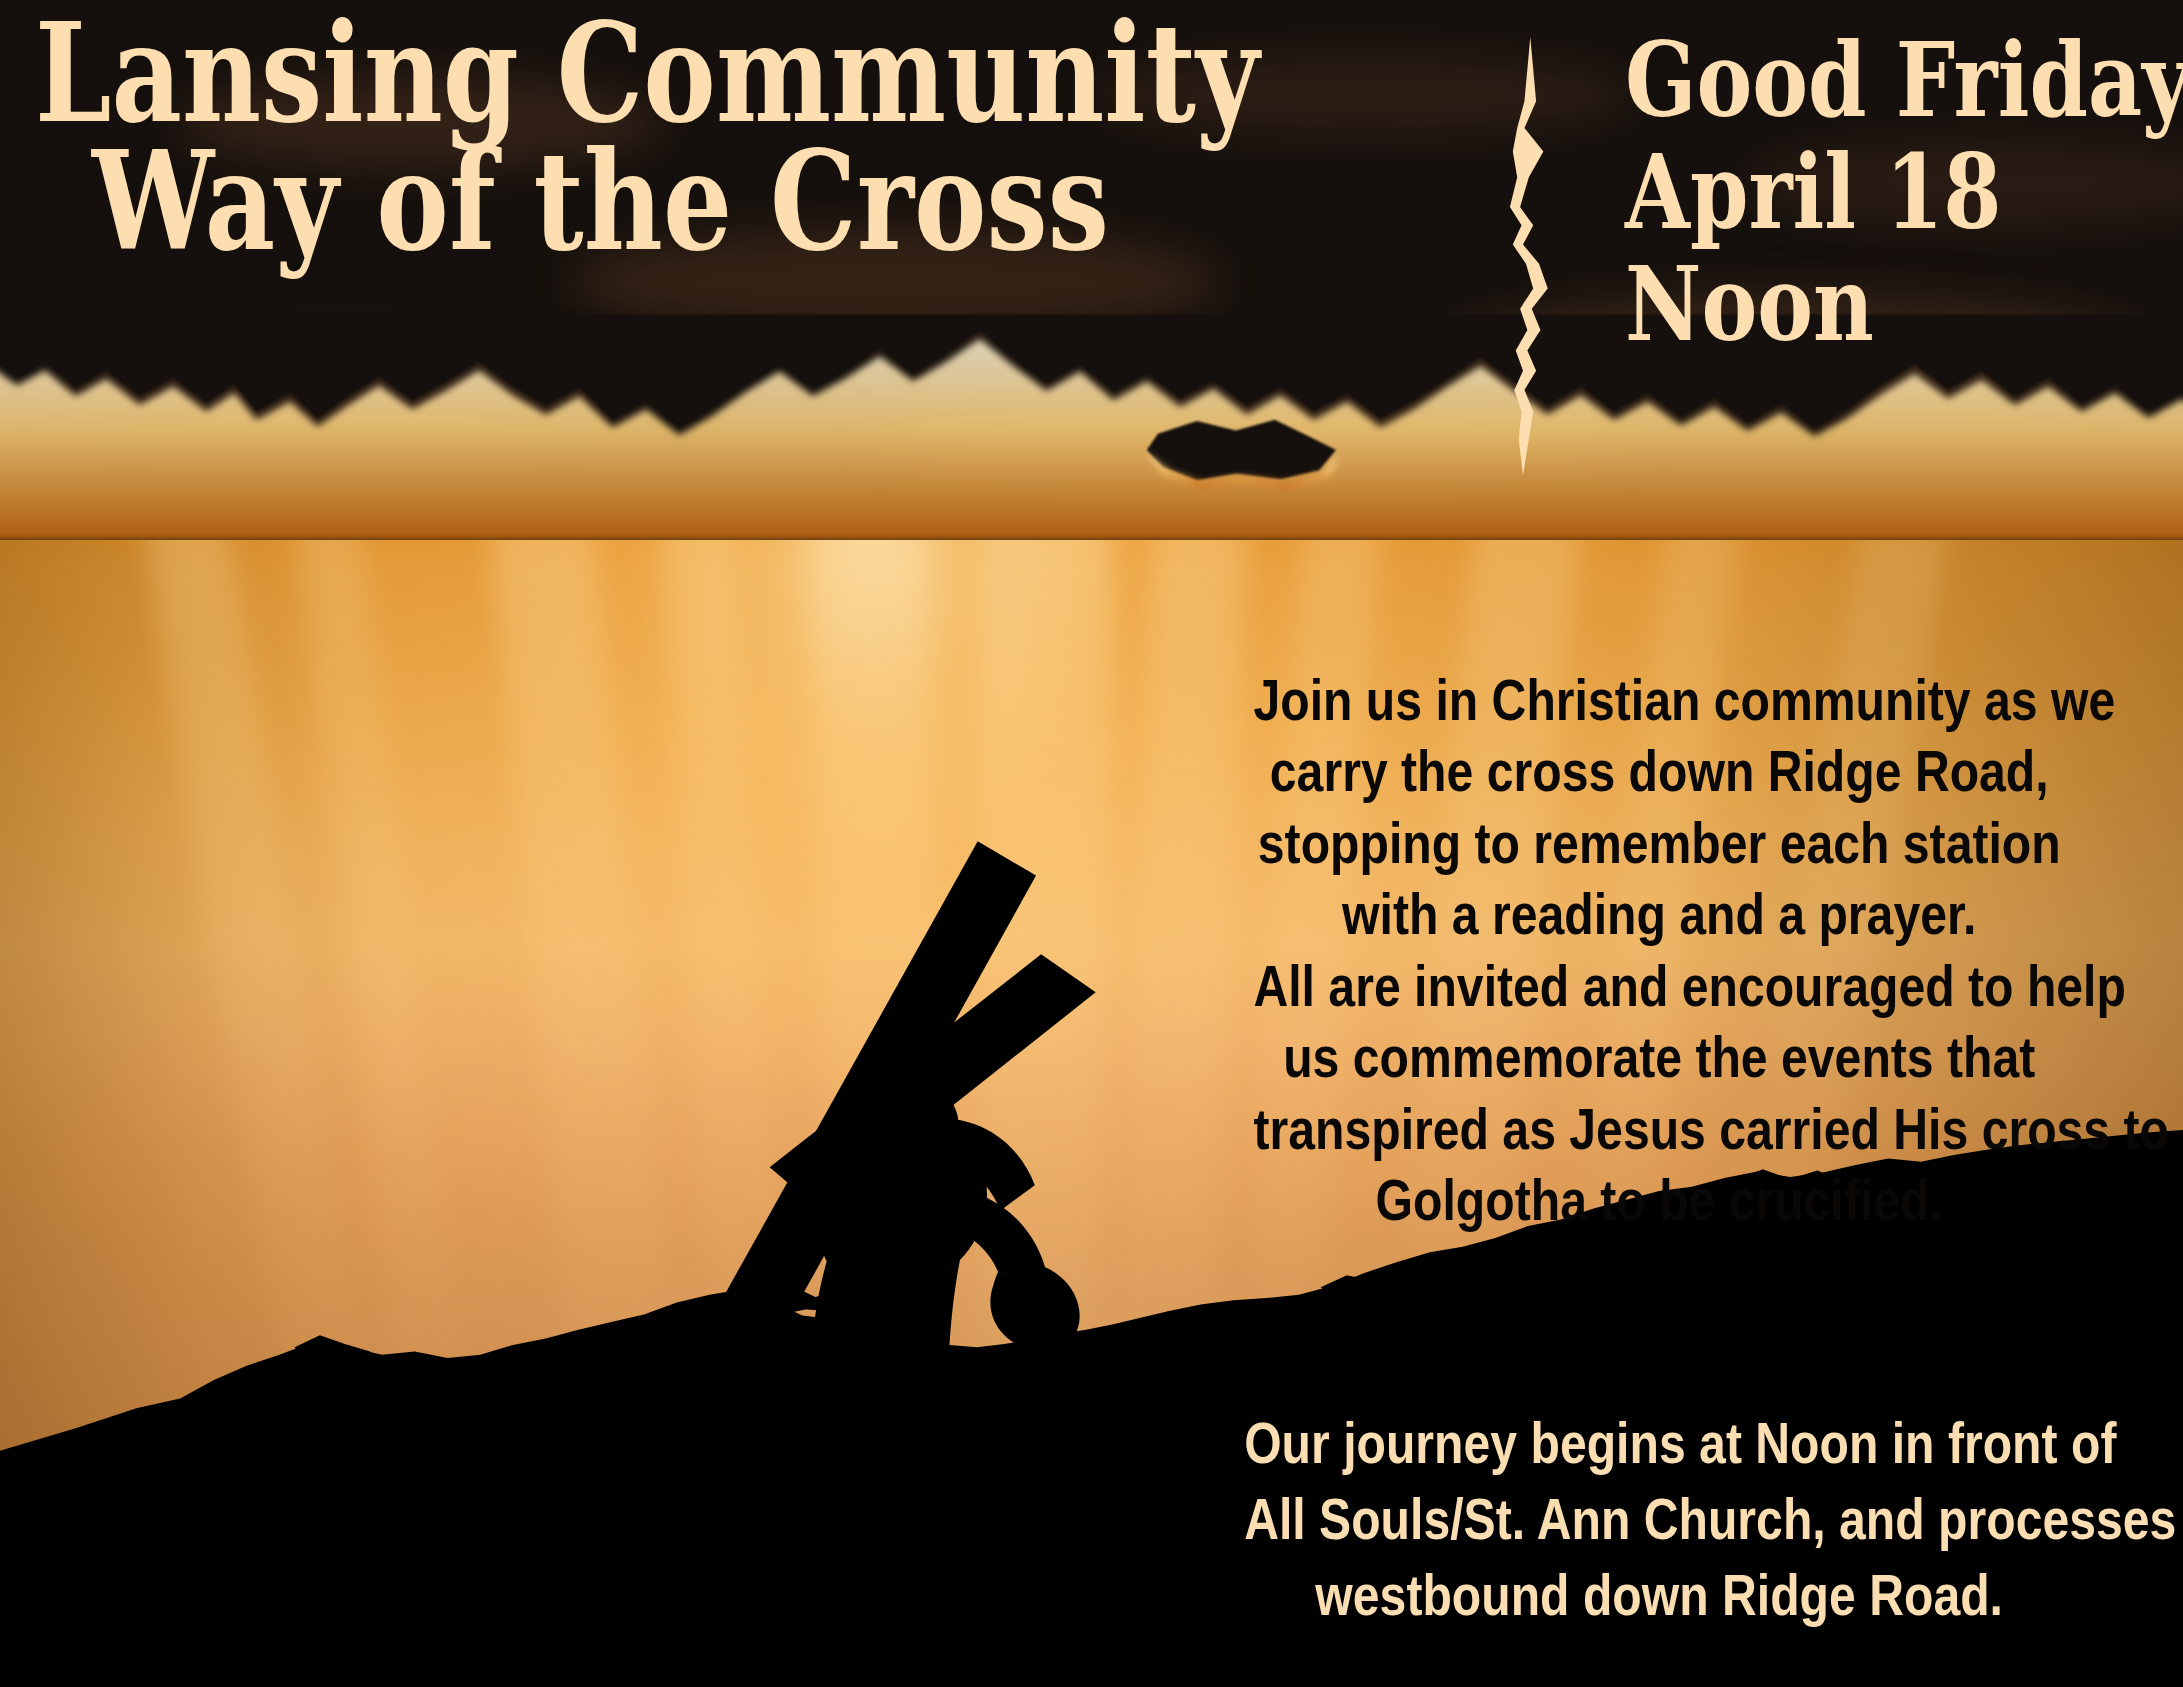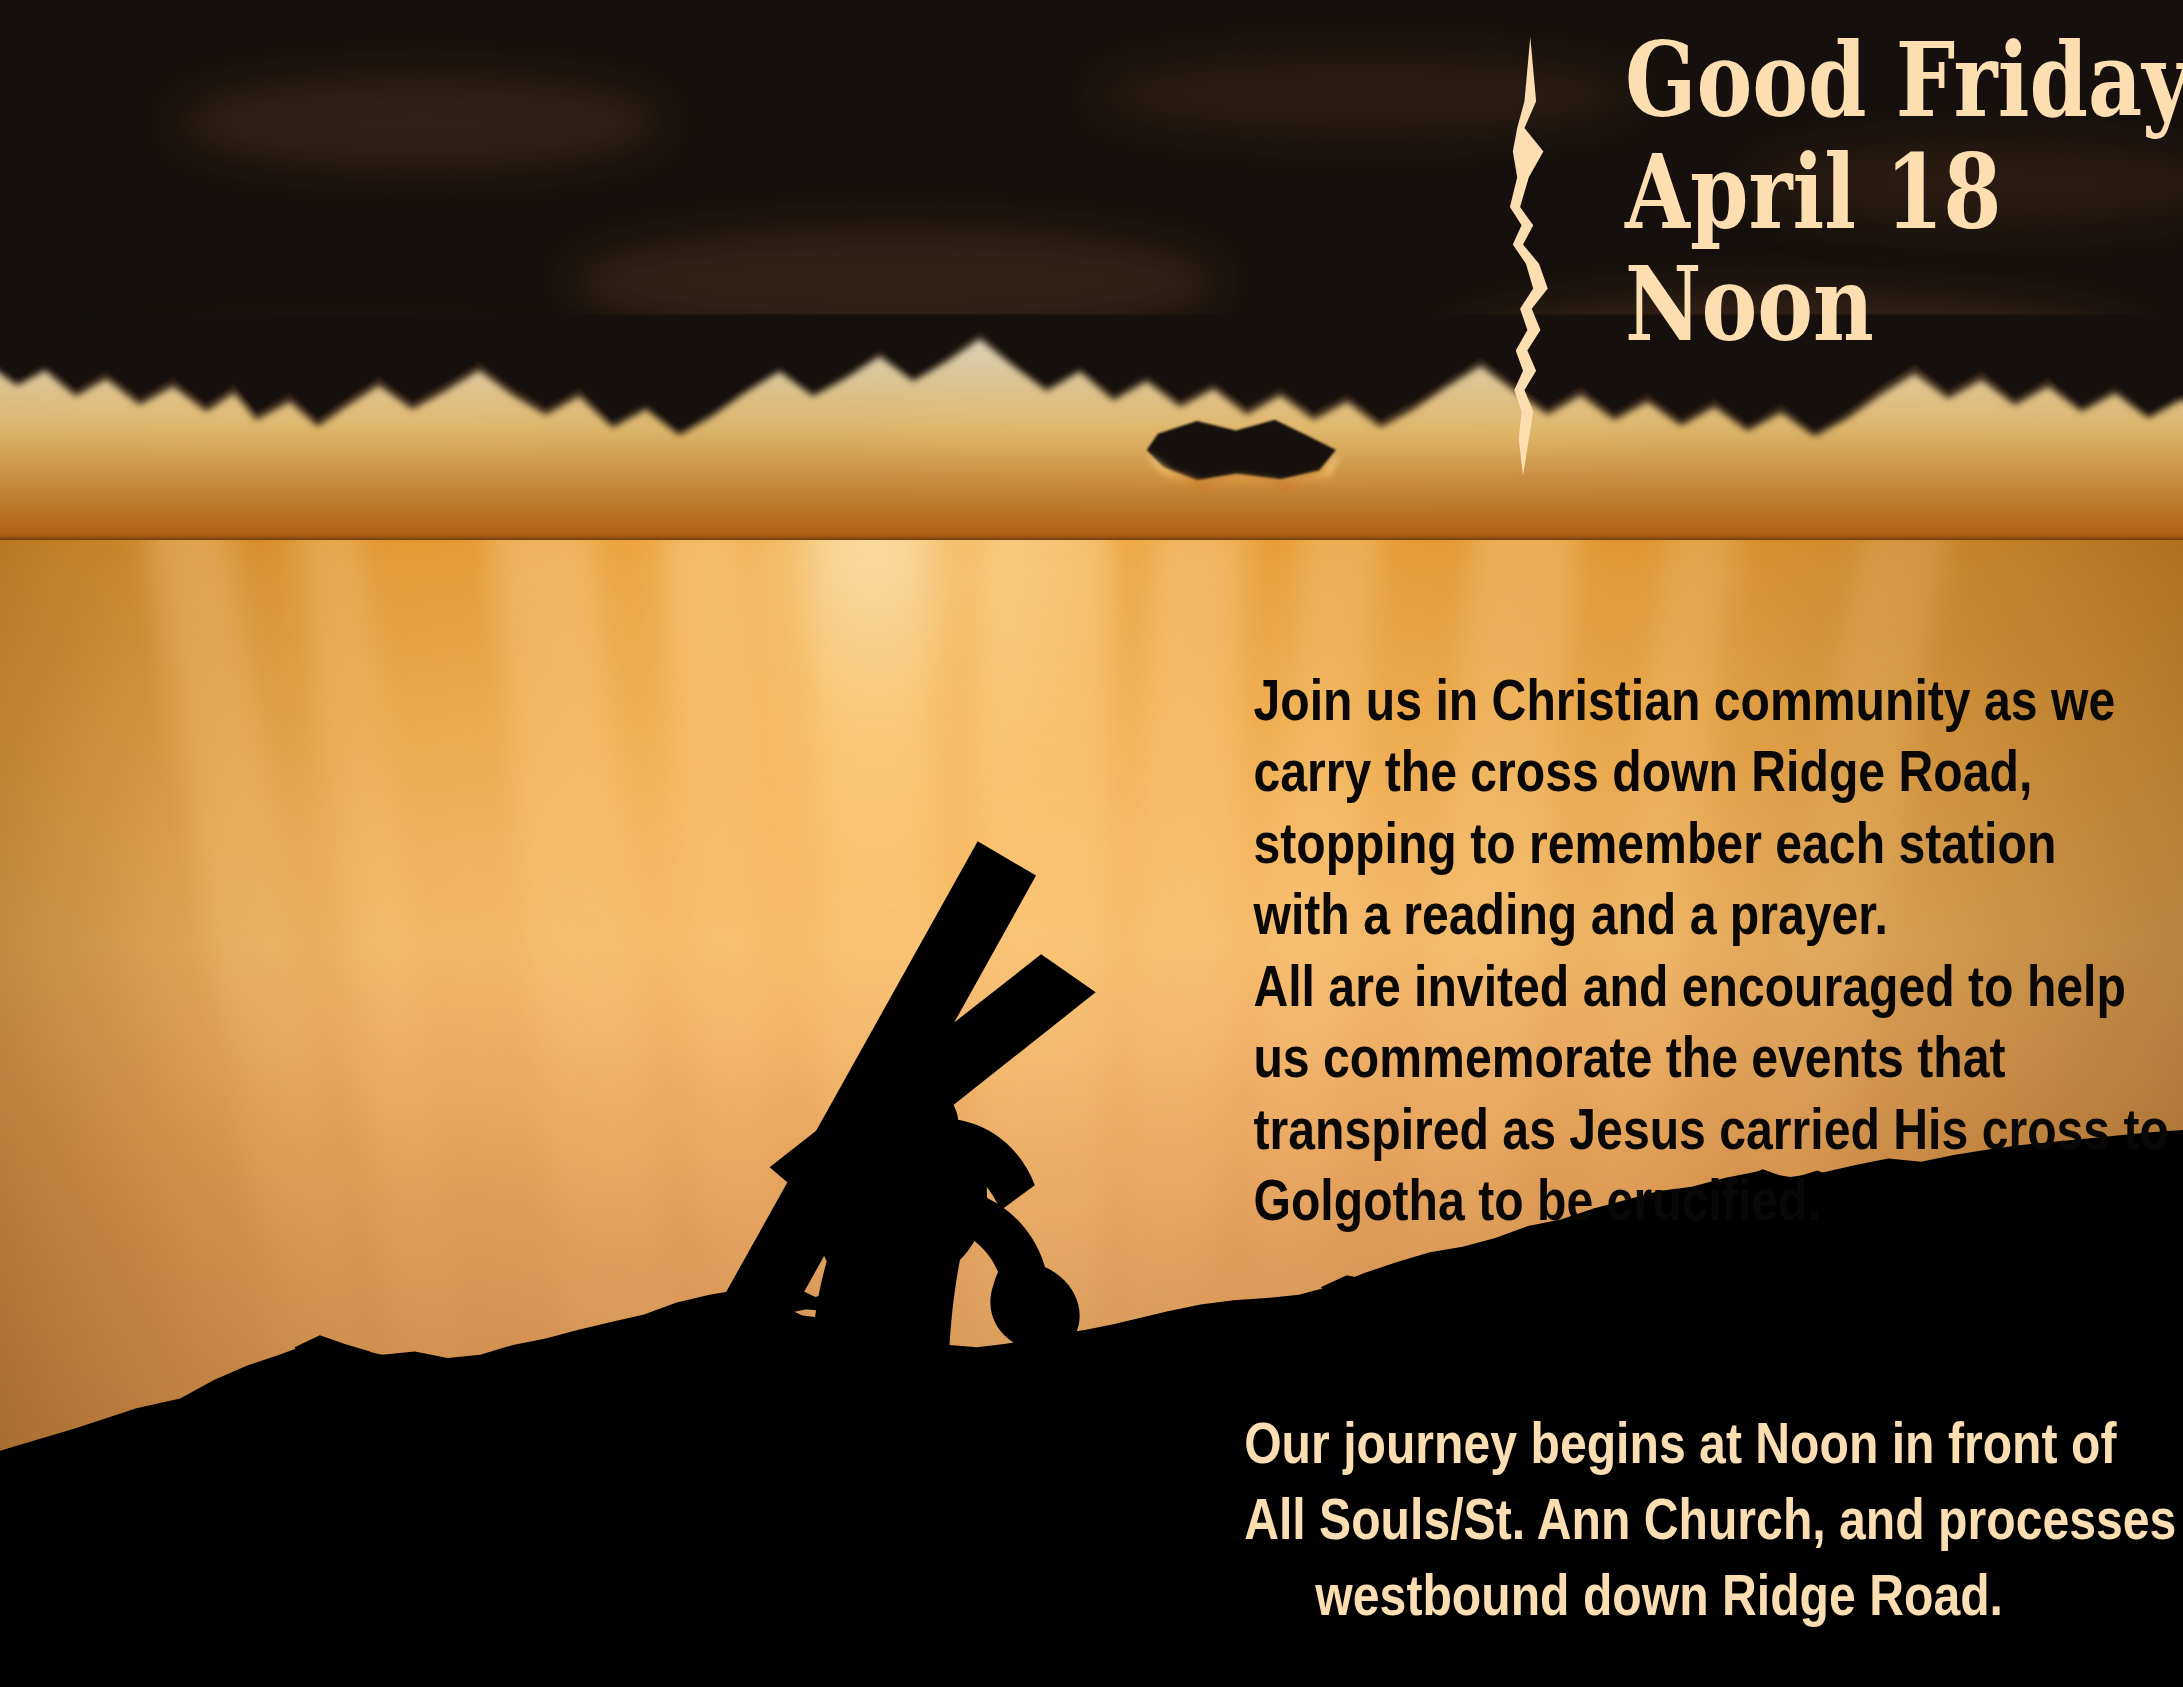--- a/index.html
+++ b/index.html
@@ -169,20 +169,21 @@
     font-family:"DejaVu Serif", serif;
     font-weight:700;
     transform:scaleX(0.84);
   }
   .addr-line.small{ font-size:64px; }
 
   
   #main-paragraph{
     position:absolute; left:54.0%; top:39.4%;
     width:44%;
+    text-align:center;
     z-index:30;
   }
   .para-line{
     color:#0a0807;
     font-size:57px;
     line-height:1.255;
     white-space:nowrap;
     font-family:"Liberation Sans Narrow","Liberation Sans", sans-serif;
     font-weight:700;
     transform:scaleX(0.845);
@@ -286,20 +287,24 @@
         </g>
         <g class="rim2" opacity=".8">
           <path fill="url(#rimg)" d="
             M2140,256 L2180,290 L2240,312 L2310,300 L2390,312 L2456,294 L2486,258
             L2470,300 L2392,324 L2308,312 L2236,324 L2170,298 Z"></path>
         </g>
       </svg>
     </div>
   </div>
 
+  <div id="title-block">
+    <div class="title-line" id="title-line-1">Lansing Community</div>
+    <div class="title-line" id="title-line-2">Way of the Cross</div>
+  </div>
 
   <div id="divider">
     <svg viewBox="0 0 120 820" preserveAspectRatio="none">
       <path fill="#FCDEB1" d="
         M54,0 L62,120 L46,170 L72,214 L52,262 L40,318 L58,352 L44,388
         L66,424 L78,470 L56,508 L68,548 L50,586 L62,624 L46,660 L58,700
         L52,752 L44,820 L38,752 L42,700 L32,660 L44,624 L34,586 L50,548
         L40,508 L58,470 L48,424 L30,388 L42,352 L26,318 L36,262 L30,214
         L36,170 L46,120 Z"></path>
     </svg>

